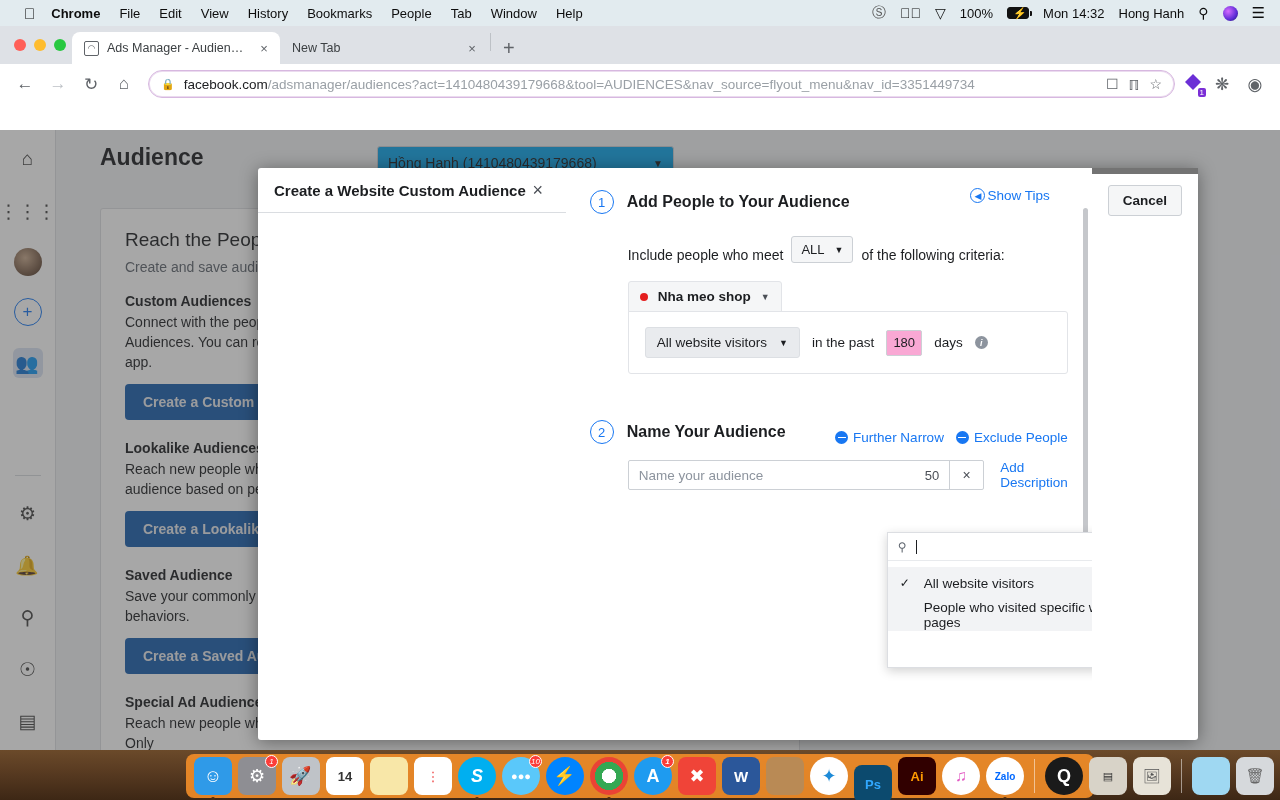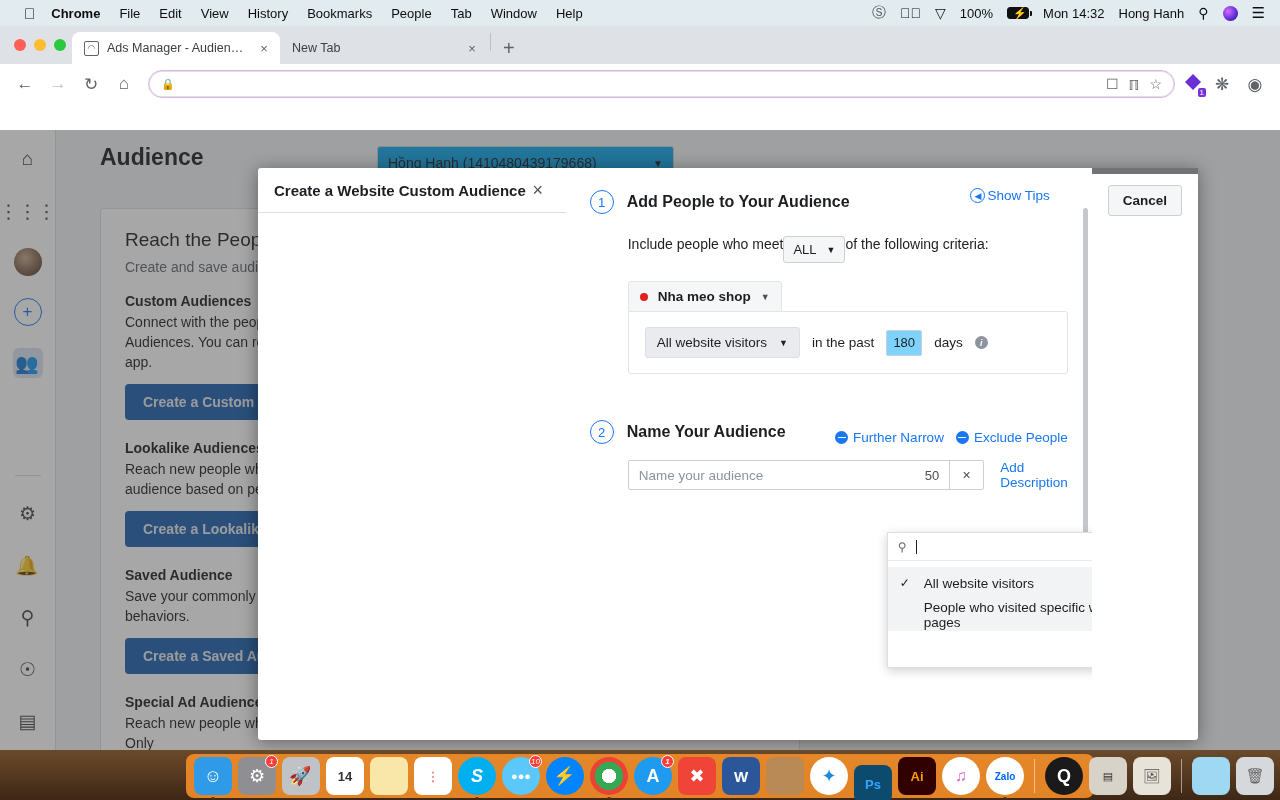--- a/index.html
+++ b/index.html
@@ -144,21 +144,21 @@
   .tip-circ { width:15px;height:15px;border:1.4px solid #1877f2;border-radius:50%;
               display:flex;align-items:center;justify-content:center;font-size:9px; }
 
   .step { display:flex; align-items:center; gap:13px; }
   .step-num {
     width:24px;height:24px;border-radius:50%;border:1.6px solid #1877f2;color:#1877f2;
     display:flex;align-items:center;justify-content:center;font-size:13px; flex:none;
   }
   .step-label { font-size:16px; font-weight:bold; color:#1c1e21; }
 
-  .criteria-row { display:flex; align-items:flex-start; margin:22px 0 0 38px; font-size:14px; color:#1c1e21;}
+  .criteria-row { display:flex; align-items:flex-end; gap:8px; margin:22px 0 0 38px; font-size:14px; color:#1c1e21;}
   .pill-sel {
     border:1px solid #ccd0d5; background:#f5f6f7; border-radius:3px;
     padding:5px 9px; display:flex; align-items:center; gap:10px; font-size:13px; color:#1c1e21;
   }
   .pill-sel .car { font-size:9px; }
 
   .src-pill {
     margin:18px 0 0 38px; display:inline-flex; align-items:center; gap:10px;
     background:#f5f6f7; border:1px solid #e2e4e8; border-radius:3px 3px 0 0;
     padding:7px 11px; font-size:13.5px; font-weight:bold; color:#1c1e21;
@@ -170,21 +170,21 @@
     margin-left:38px; margin-top:-1px; border:1px solid #e2e4e8; border-radius:0 3px 3px 3px;
     height:63px; display:flex; align-items:center; padding:0 16px; gap:12px; font-size:13.5px; color:#1c1e21;
     position:relative;
   }
   .rule-sel {
     background:#e9ebee; border:1px solid #dcdfe3; border-radius:3px; padding:7px 11px;
     display:flex; align-items:center; gap:12px; font-size:13.5px; color:#1c1e21; font-weight:normal;
   }
   .rule-sel .car { font-size:9px; }
   .day-input {
-    width:36px;height:26px;border:1px solid #ccd0d5;border-radius:2px;background:#7dd3fc;
+    width:36px;height:26px;border:1px solid #ccd0d5;border-radius:2px;background:#f9a8d4;
     display:flex;align-items:center;justify-content:center;font-size:13px;color:#1c1e21;
   }
   .info-ico { width:13px;height:13px;border-radius:50%;background:#8d949e;color:#fff;font-size:9px;
               display:inline-flex;align-items:center;justify-content:center; font-style:italic; font-weight:bold;}
 
   .narrow-row { position:absolute; right:24px; top:262px; display:flex; gap:12px; }
   .narrow-link { color:#1877f2; font-size:13.5px; display:flex; align-items:center; gap:5px;}
   .minus-circ { width:13px;height:13px;border-radius:50%;background:#1877f2; position:relative; flex:none;}
   .minus-circ:after{content:"";position:absolute;left:2.5px;top:5.6px;width:8px;height:1.8px;background:#fff;}
 
@@ -297,20 +297,21 @@
       <span class="newtab">+</span>
     </div>
 
     <div class="toolbar">
       <span class="tb-btn">←</span>
       <span class="tb-btn dim">→</span>
       <span class="tb-btn">↻</span>
       <span class="tb-btn">⌂</span>
       <div class="omnibox">
         <span class="lock">🔒</span>
+        <span class="url"><b>facebook.com</b><span>/adsmanager/audiences?act=1410480439179668&amp;tool=AUDIENCES&amp;nav_source=flyout_menu&amp;nav_id=3351449734</span></span>
         <span class="omni-icons">
           <span>☐</span>
           <span>ℿ</span>
           <span>☆</span>
         </span>
       </div>
       <span class="ext-badge">
         <span class="dia"></span>
         <span class="cnt">1</span>
       </span>

